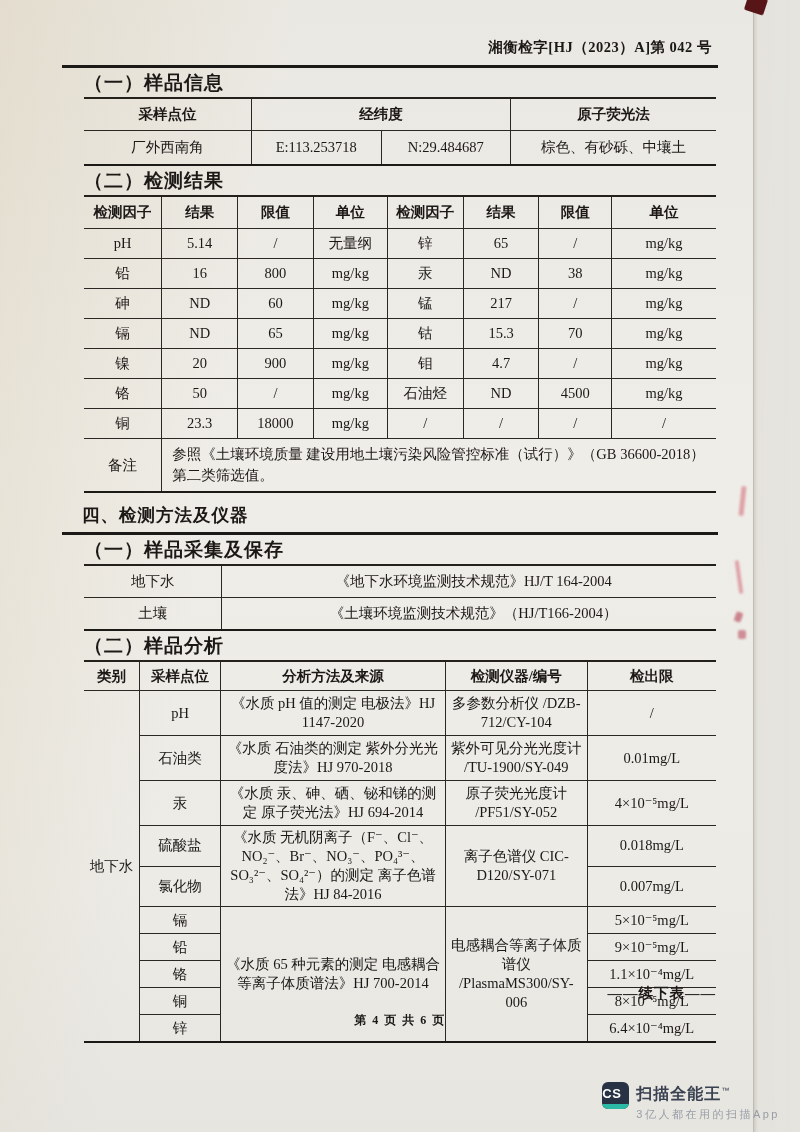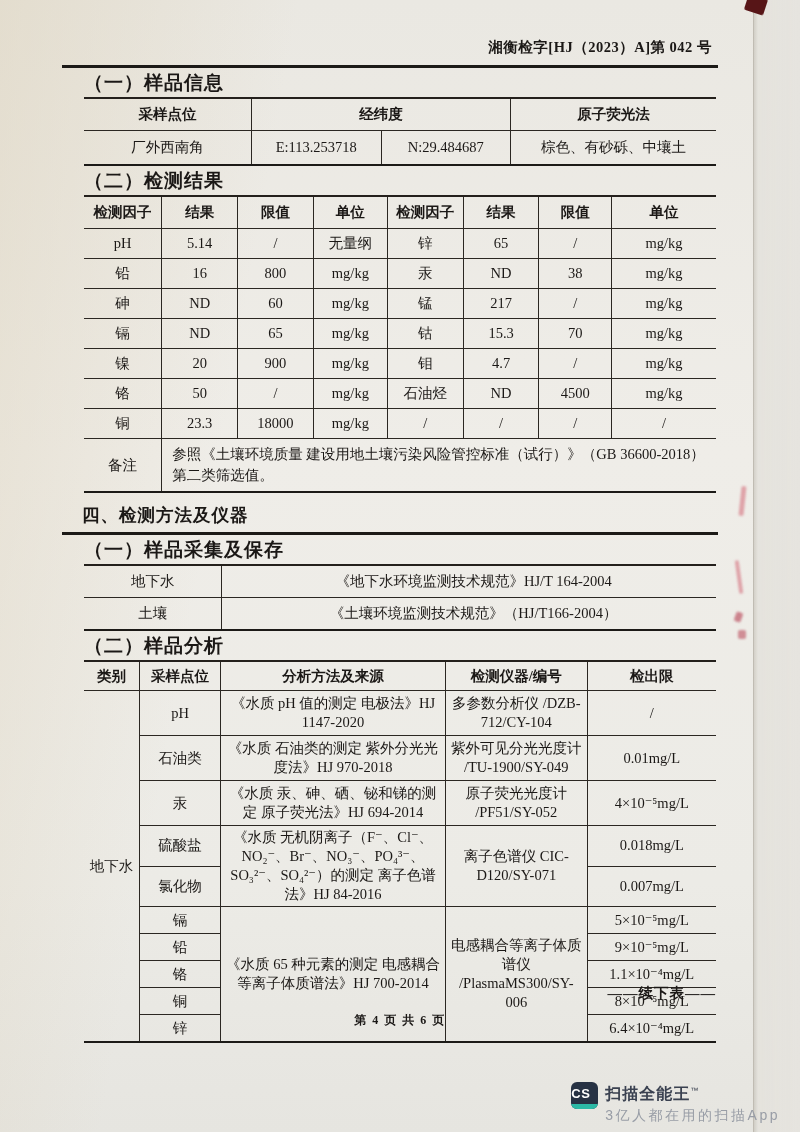--- a/index.html
+++ b/index.html
@@ -94,21 +94,21 @@
   }
   .badge-logo{
     position:relative;width:27px;height:27px;border-radius:6px;background:#273244;
     display:flex;align-items:center;margin-right:7px;
     overflow:hidden;flex:none;
   }
   .badge-logo span{color:#fff;font-weight:bold;font-size:13px;letter-spacing:.5px;margin-top:-4px;}
   .badge-logo-accent{position:absolute;bottom:0;left:0;width:100%;height:5px;background:#2cb9a6;}
   .badge-name{font-size:16px;font-weight:bold;color:#3a4150;letter-spacing:1px;line-height:18px;}
   .badge-name sup{font-size:8px;font-weight:normal;}
-  .badge-tagline{font-size:14px;color:#989da6;letter-spacing:2.5px;margin-top:4px;}
+  .badge-tagline{font-size:11px;color:#989da6;letter-spacing:2.5px;margin-top:4px;}
 </style>
 </head>
 <body>
 
 <div class="doc">
   <div class="edge-strip"></div>
   <div class="corner-artifact"></div>
   <div class="bleed b1"></div>
   <div class="bleed b2"></div>
   <div class="bleed b3"></div>

